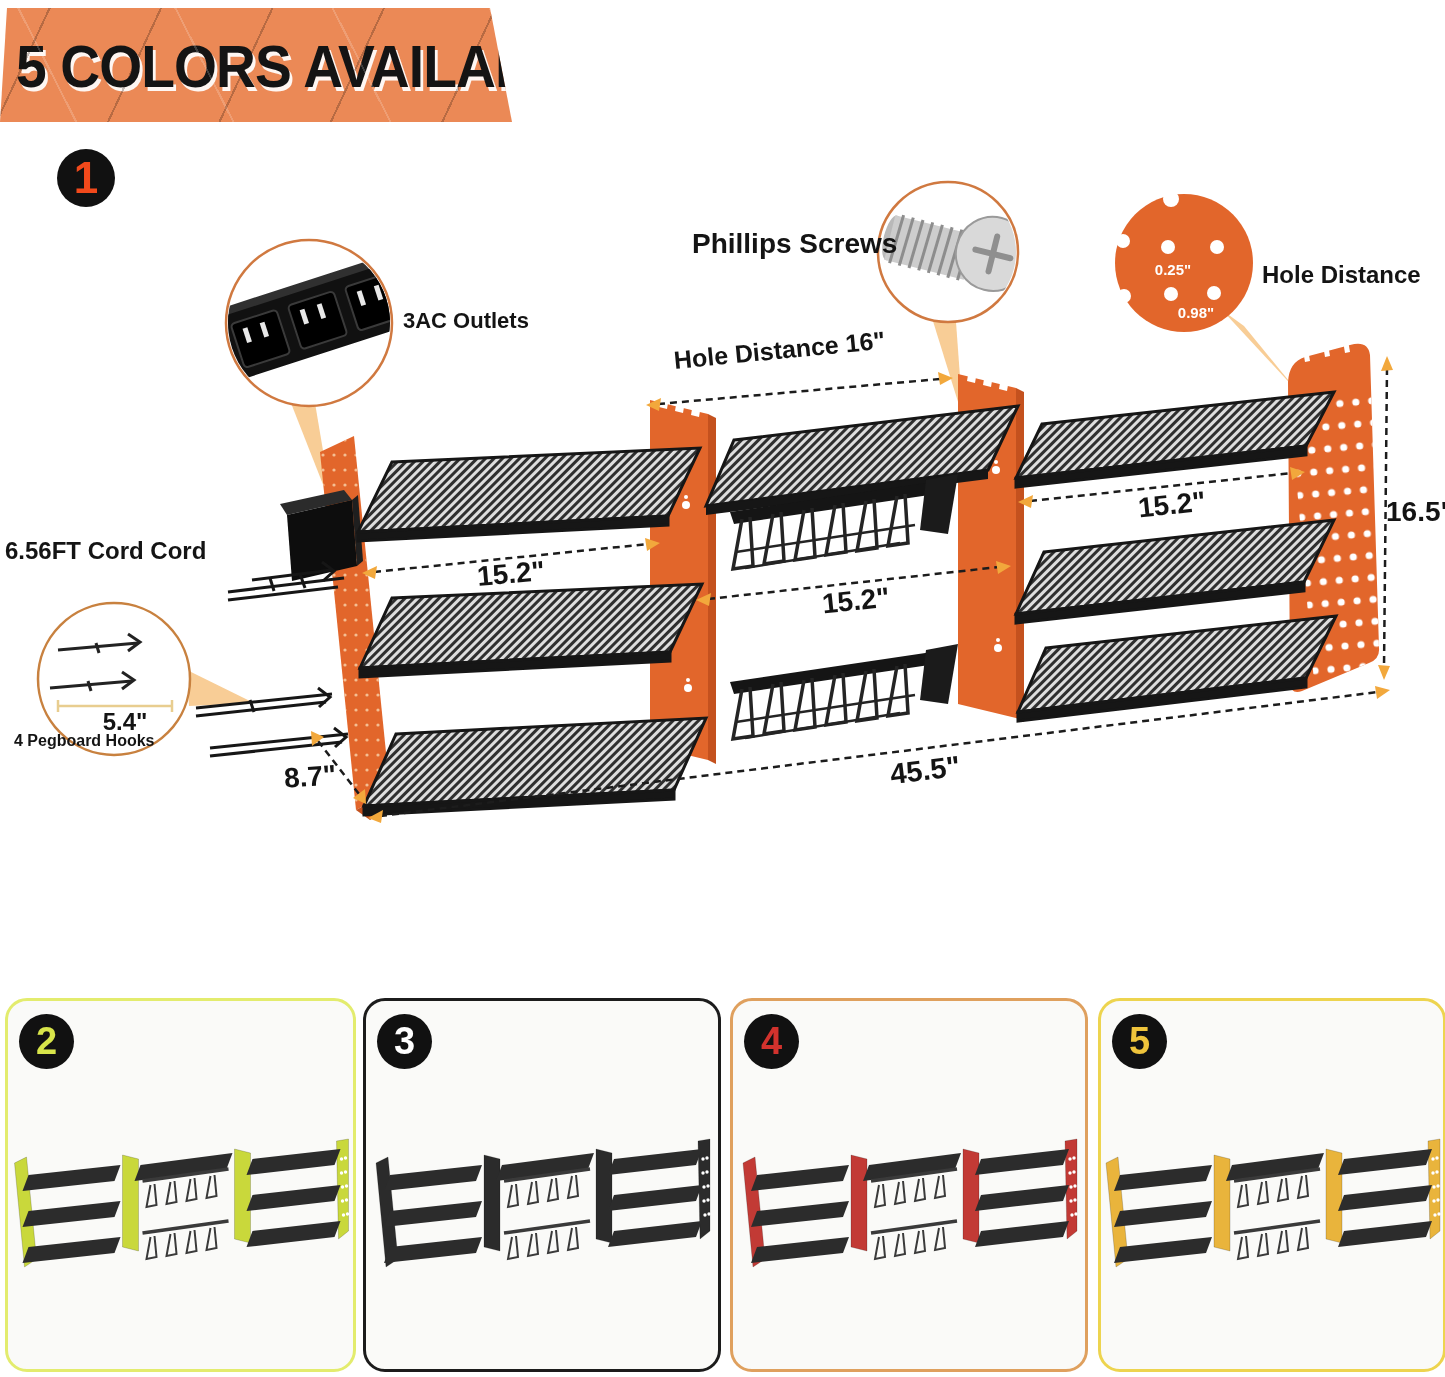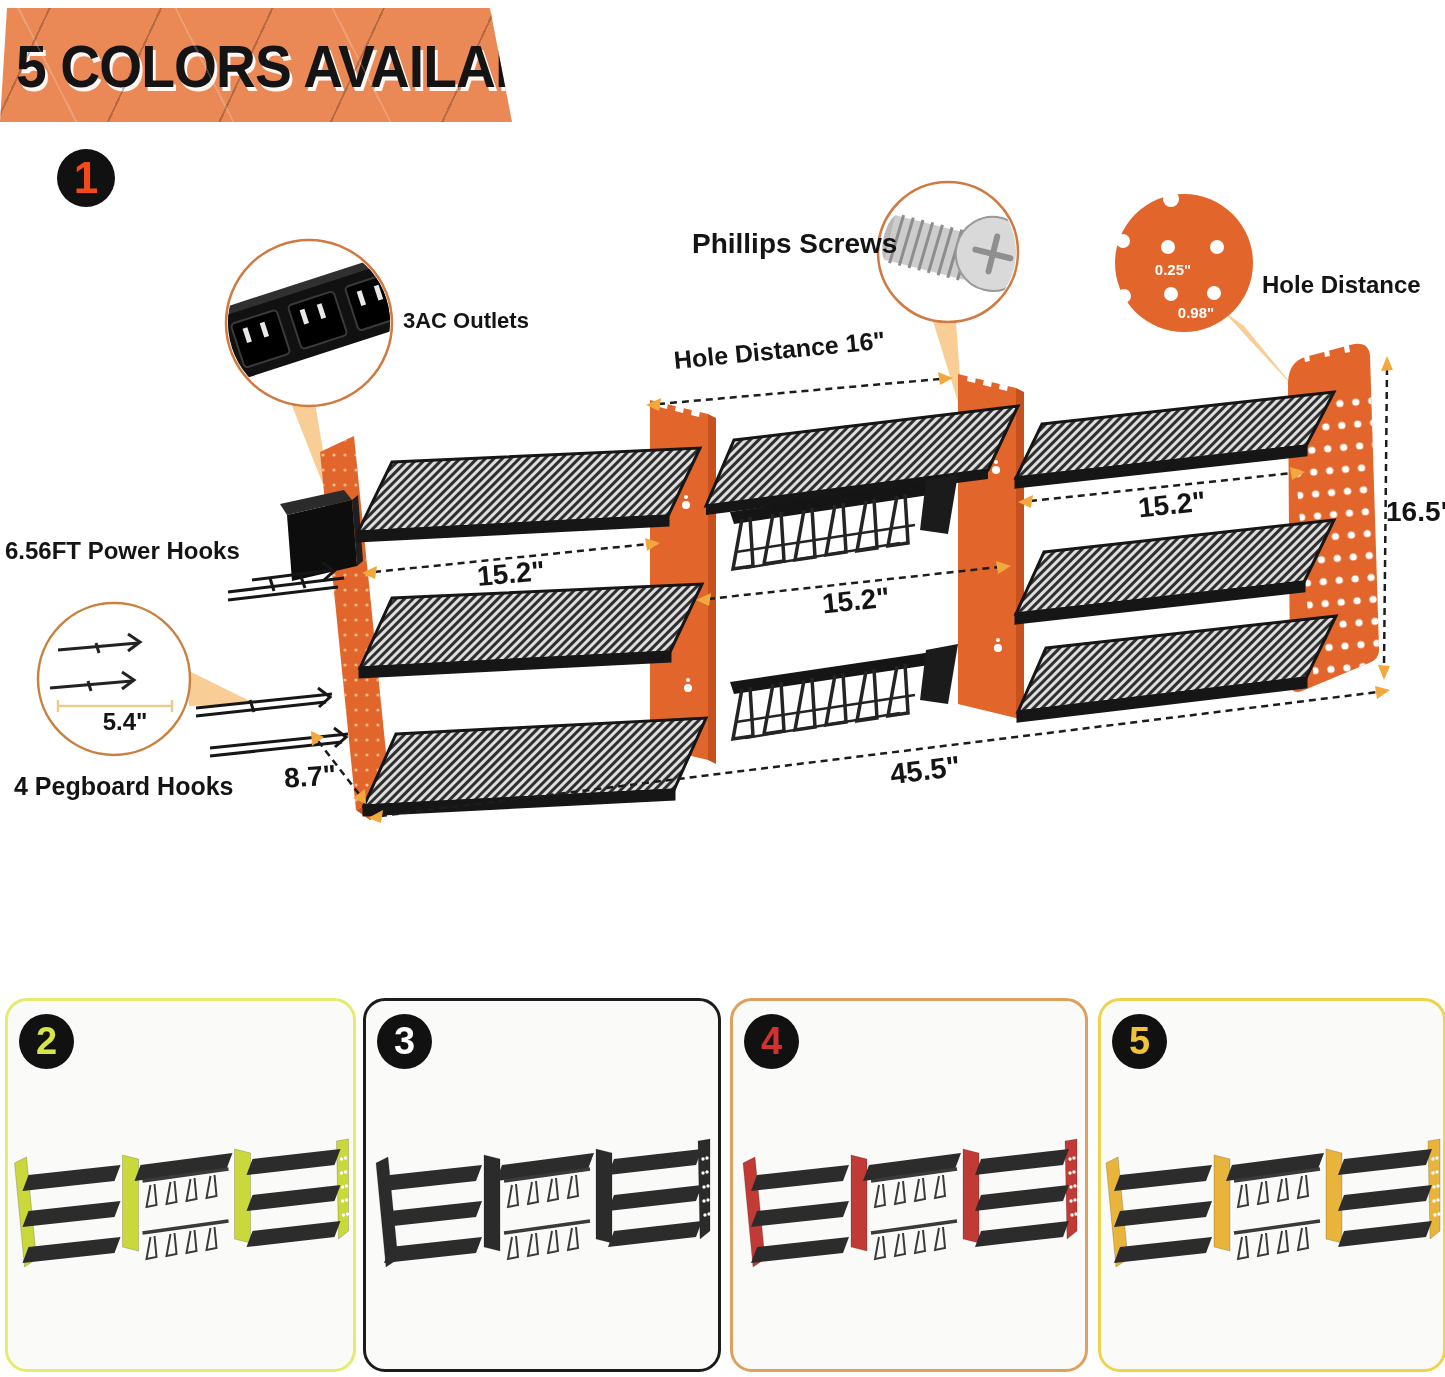--- a/index.html
+++ b/index.html
@@ -288,32 +288,32 @@
 
 <div class="banner" style="color: rgb(235, 137, 86);">
   <div class="banner-text">5 COLORS AVAILABLE</div>
 </div>
 <div class="badge main-badge">
   <span style="color: rgb(242, 73, 27);">1</span>
 </div>
 
 <div class="lbl" style="left:403px;top:308px;font-size:22px">3AC Outlets</div>
 <div class="lbl" style="left:692px;top:228px;font-size:28px">Phillips Screws</div>
-<div class="lbl" style="left:1262px;top:271px;font-size:24px">Hole Distance</div>
+<div class="lbl" style="left:1262px;top:261px;font-size:24px">Hole Distance</div>
 <div class="lbl white-lbl" style="left:1145px;top:261px;width:56px;font-size:15px">0.25"</div>
 <div class="lbl white-lbl" style="left:1168px;top:304px;width:56px;font-size:15px">0.98"</div>
 <div class="lbl" style="left:674px;top:346px;font-size:25px;transform:rotate(-5.5deg);transform-origin:left">Hole Distance  16"</div>
 <div class="lbl dim" style="left:477px;top:558px;transform:rotate(-5deg)">15.2"</div>
 <div class="lbl dim" style="left:822px;top:585px;transform:rotate(-6deg)">15.2"</div>
 <div class="lbl dim" style="left:1138px;top:489px;transform:rotate(-6deg)">15.2"</div>
 <div class="lbl dim" style="left:1386px;top:496px">16.5"</div>
 <div class="lbl" style="left:890px;top:754px;font-size:29px;transform:rotate(-7deg)">45.5"</div>
 <div class="lbl dim" style="left:284px;top:761px;transform:rotate(-4deg)">8.7"</div>
-<div class="lbl" style="left:5px;top:537px;font-size:24px">6.56FT Power Hooks</div>
-<div class="lbl" style="left:14px;top:772px;font-size:25px">4 Pegboard Hooks</div>
+<div class="lbl" style="left:5px;top:537px;font-size:24px">6.56FT Cord Cord</div>
+<div class="lbl" style="left:14px;top:732px;font-size:16px">4 Pegboard Hooks</div>
 <div class="lbl" style="left:95px;top:708px;width:60px;font-size:24px;text-align:center">5.4"</div>
 
 <svg width="0" height="0" style="position:absolute">
   <symbol id="mini-rack" viewBox="0 0 340 170">
     <g stroke="rgba(0,0,0,.18)" stroke-width="1">
       <polygon points="4,44 16,38 26,140 14,148" fill="currentColor"></polygon>
       <polygon points="112,36 128,40 128,132 112,128" fill="currentColor"></polygon>
       <polygon points="224,30 240,34 240,124 224,120" fill="currentColor"></polygon>
       <polygon points="326,22 338,20 338,112 328,120" fill="currentColor"></polygon>
     </g>

